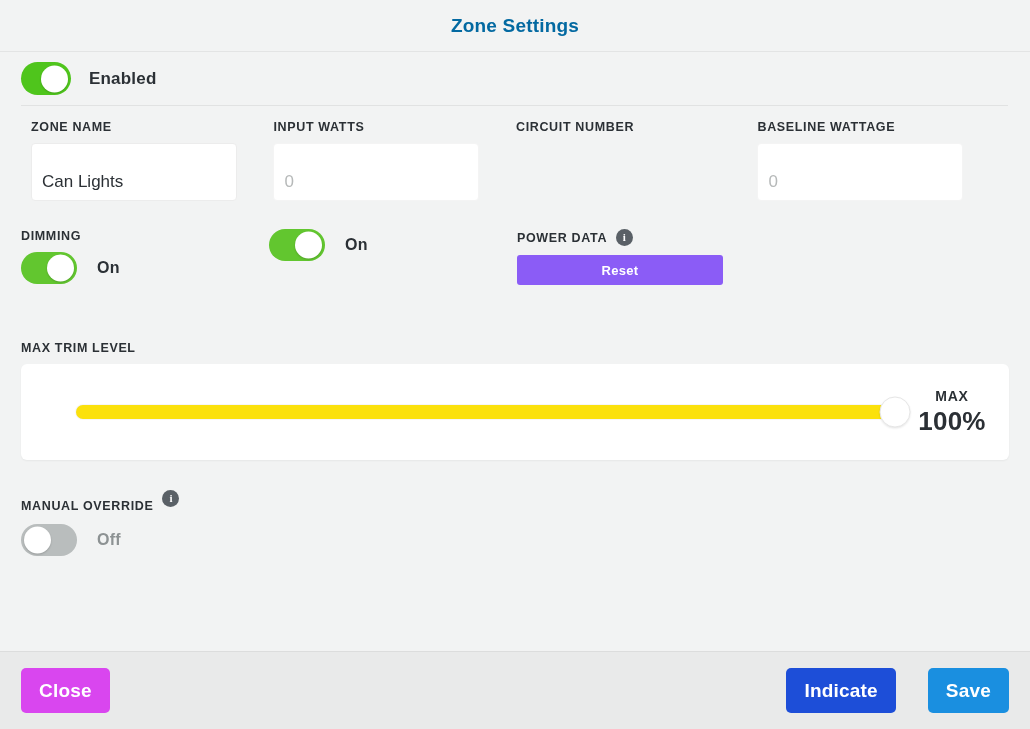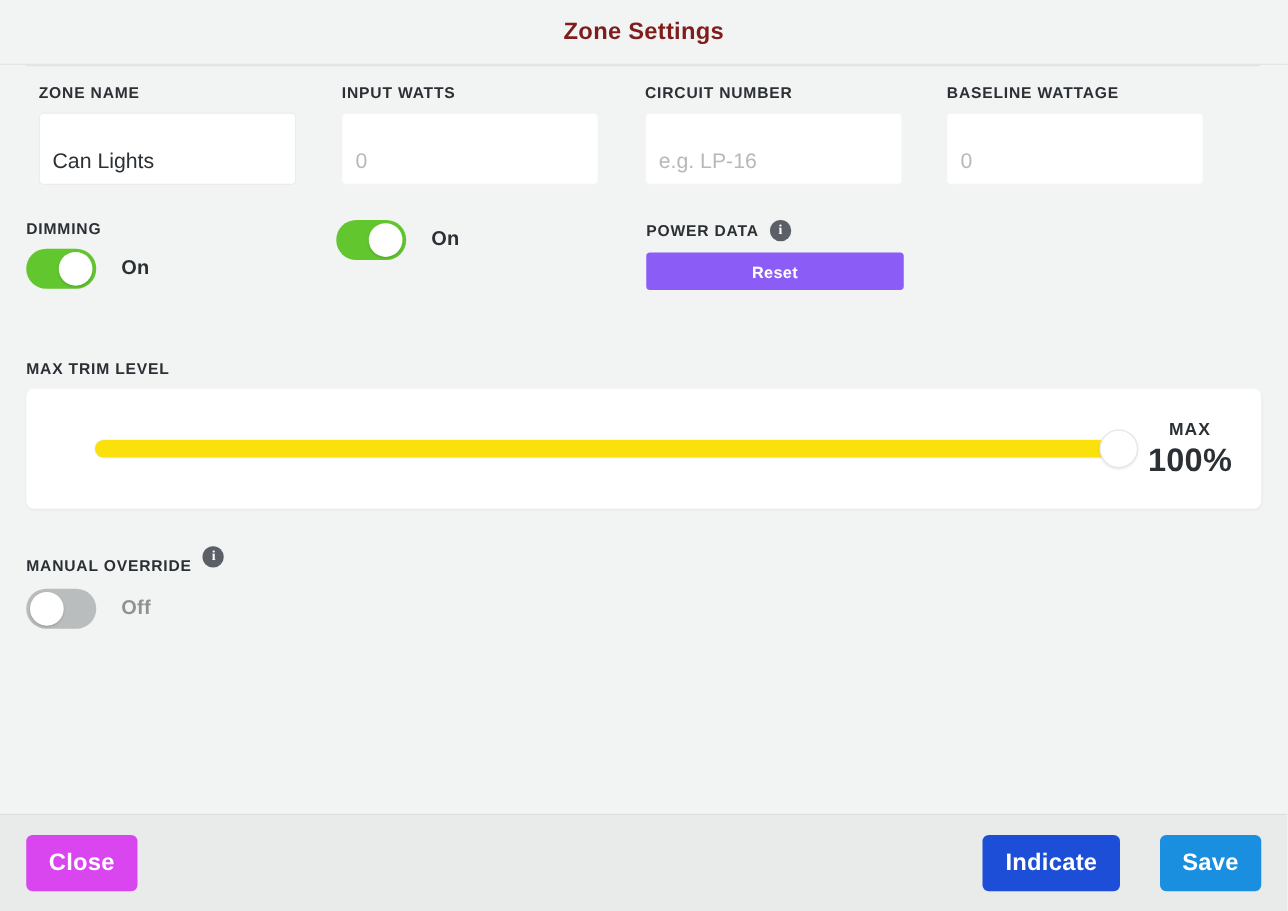--- a/index.html
+++ b/index.html
@@ -32,21 +32,21 @@
     display: flex;
     align-items: center;
     justify-content: center;
     border-bottom: 1px solid #e3e4e4;
     background: #f2f3f3;
   }
   .header-title {
     font-size: 19px;
     font-weight: 600;
     letter-spacing: .2px;
-    color: #7f1d1d;
+    color: #0369a1;
   }
 
   
   .body {
     flex: 1 1 auto;
     position: relative;
     background: #f2f3f3;
     overflow: hidden;
   }
 
@@ -365,37 +365,42 @@
 <body>
 
 <div id="dialog">
 
   <div class="header">
     <div class="header-title">Zone Settings</div>
   </div>
 
   <div class="body">
 
+    <div class="enabled-row">
+      <div class="toggle big">
+        <div class="knob"></div>
+      </div>
+      <div class="enabled-label">Enabled</div>
+    </div>
     <div class="inset-divider"></div>
 
     <div class="fields">
 
       <div class="field c1">
         <div class="field-label">ZONE NAME</div>
         <input class="field-input" type="text" value="Can Lights" style="">
       </div>
 
       <div class="field c2">
         <div class="field-label">INPUT WATTS</div>
         <input class="field-input plain" type="text" placeholder="0" style="">
       </div>
 
       <div class="field c3">
         <div class="field-label">CIRCUIT NUMBER</div>
-        <input class="field-input plain" type="text" placeholder="e.g. LP-16" style="">
       </div>
 
       <div class="field c4">
         <div class="field-label">BASELINE WATTAGE</div>
         <input class="field-input plain" type="text" placeholder="0" style="">
       </div>
 
     </div>
 
     <div class="toggles-row">

